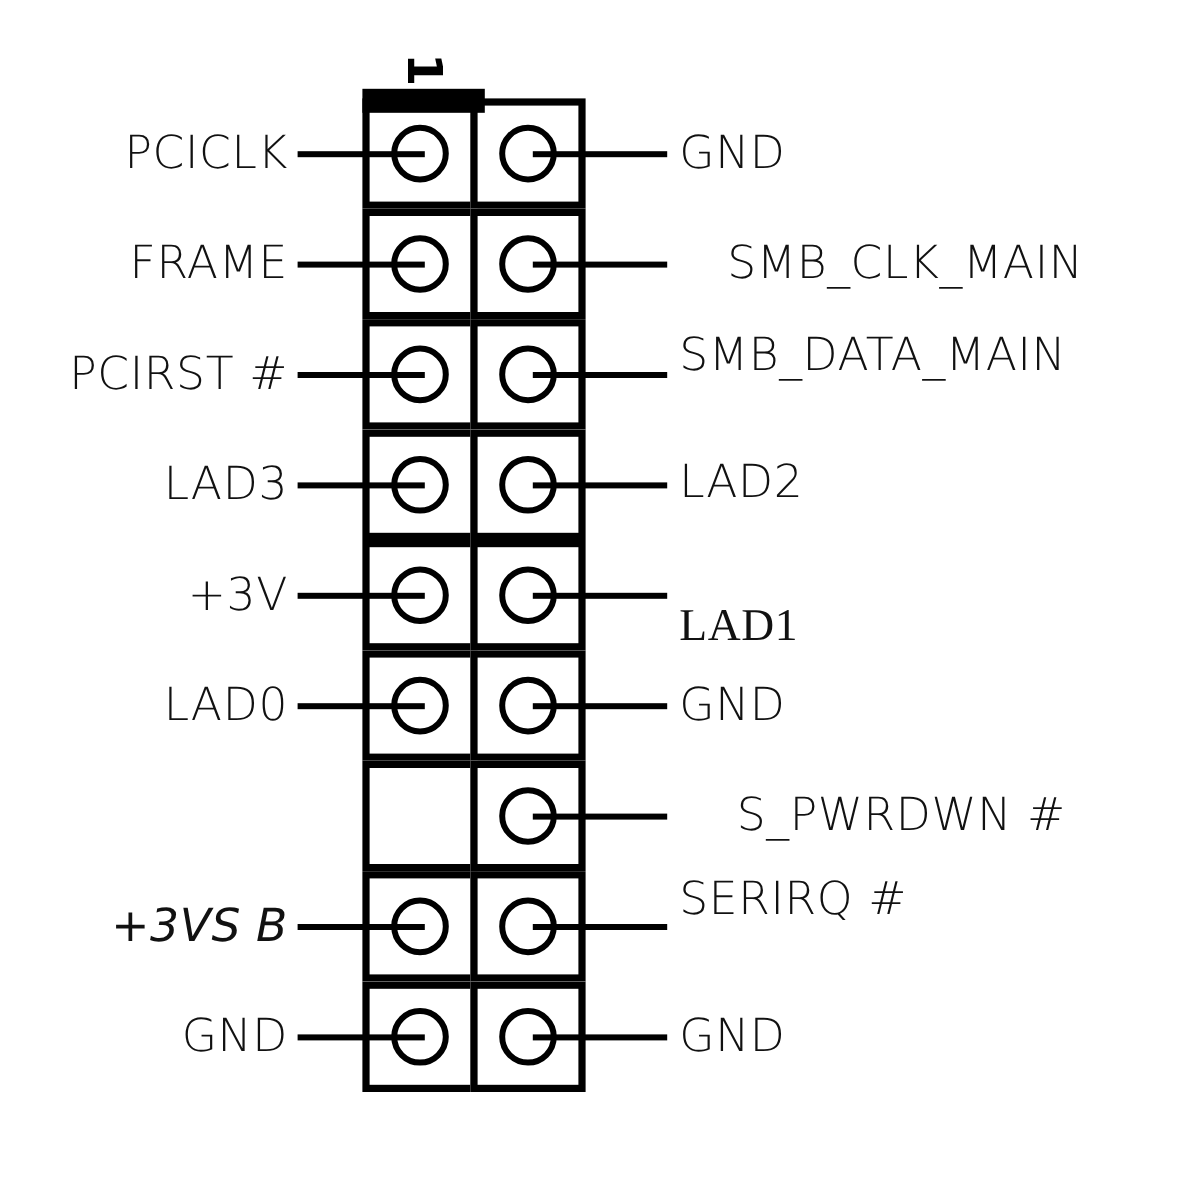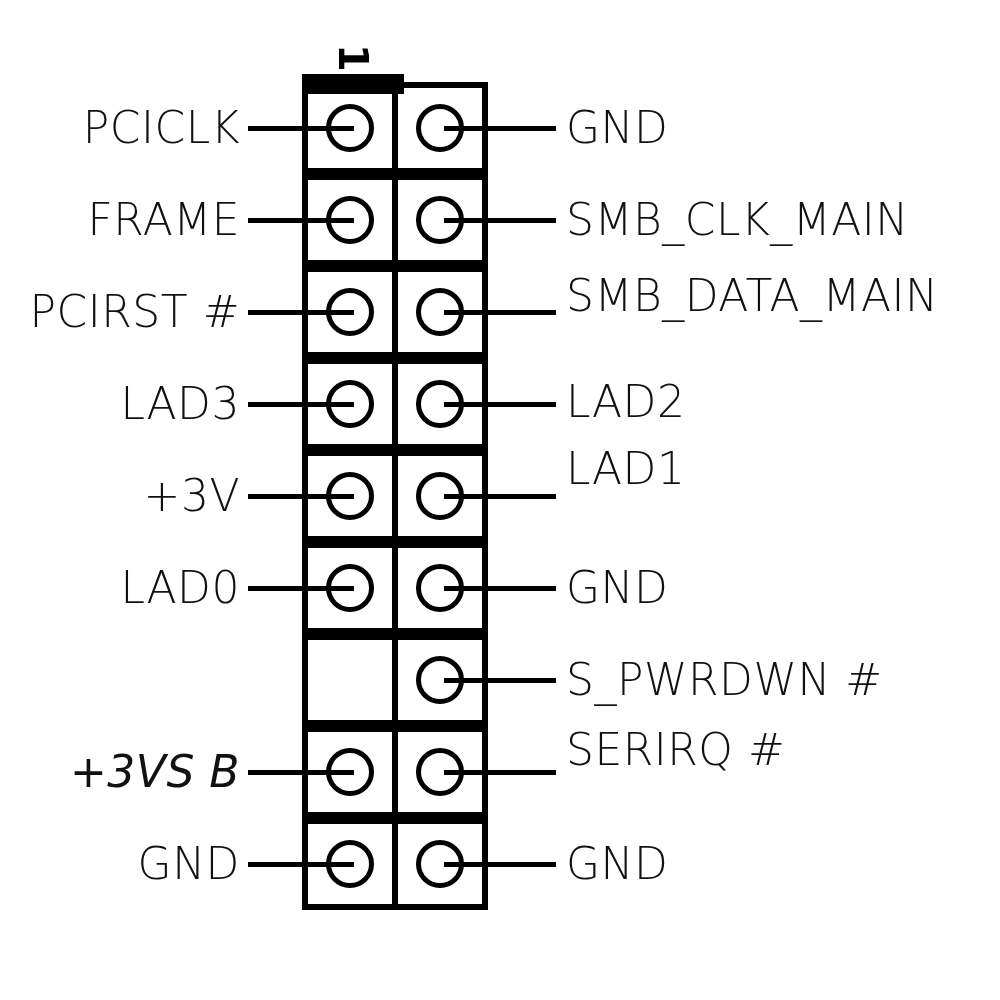--- a/index.html
+++ b/index.html
@@ -92,21 +92,21 @@
     height: 5px;
     background: #000000;
     z-index: 4;
   }
   .leader.left  { left: 248px;  width: 106px; }
   .leader.right { left: 444px;  width: 112px; }
 
   
   .label {
     position: absolute;
-    font-size: 44px;
+    font-size: 38px;
     font-weight: 300;
     color: #111111;
     line-height: 45px;
     white-space: nowrap;
     letter-spacing: 0.5px;
   }
   .label.left {
     right: 760px;
     text-align: right;
   }
@@ -119,30 +119,30 @@
 <body>
 
 <div id="diagram">
 
   <div id="pin1-marker">1</div>
 
   <div id="labels-layer">
       <div class="label left" style="top: 105px;">PCICLK</div>
       <div class="label right" style="top: 105px;">GND</div>
       <div class="label left" style="top: 197px;">FRAME</div>
-      <div class="label right" style="top: 197px;">SMB_CLK_MAIN</div>
+      <div class="label right" style="top: 197px; margin-left: 40px;">SMB_CLK_MAIN</div>
       <div class="label left" style="top: 289px;">PCIRST #</div>
       <div class="label right" style="top: 273px;">SMB_DATA_MAIN</div>
       <div class="label left" style="top: 381px;">LAD3</div>
       <div class="label right" style="top: 379px;">LAD2</div>
       <div class="label left" style="top: 473px;">+3V</div>
-      <div class="label right" style="top: 446px;">LAD1</div>
+      <div class="label right" style="top: 499px; font-family: Liberation Serif, serif;">LAD1</div>
       <div class="label left" style="top: 565px;">LAD0</div>
       <div class="label right" style="top: 565px;">GND</div>
-      <div class="label right" style="top: 657px;">S_PWRDWN #</div>
+      <div class="label right" style="top: 657px; margin-left: 48px;">S_PWRDWN #</div>
       <div class="label left" style="top: 749px; font-style: italic;">+3VS B</div>
       <div class="label right" style="top: 727px;">SERIRQ #</div>
       <div class="label left" style="top: 841px;">GND</div>
       <div class="label right" style="top: 841px;">GND</div>
     </div>
   <div id="leaders-layer">
       <div class="leader left" style="top: 126px;"></div>
       <div class="leader right" style="top: 126px;"></div>
       <div class="leader left" style="top: 218px;"></div>
       <div class="leader right" style="top: 218px;"></div>

